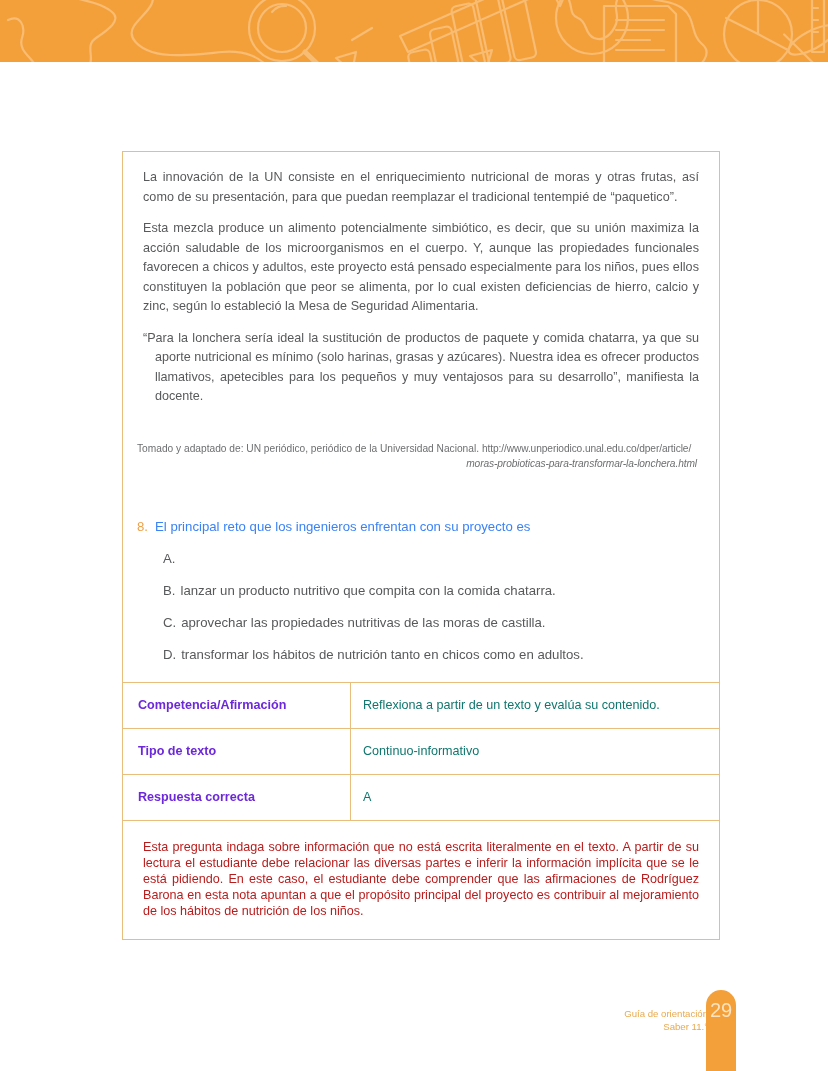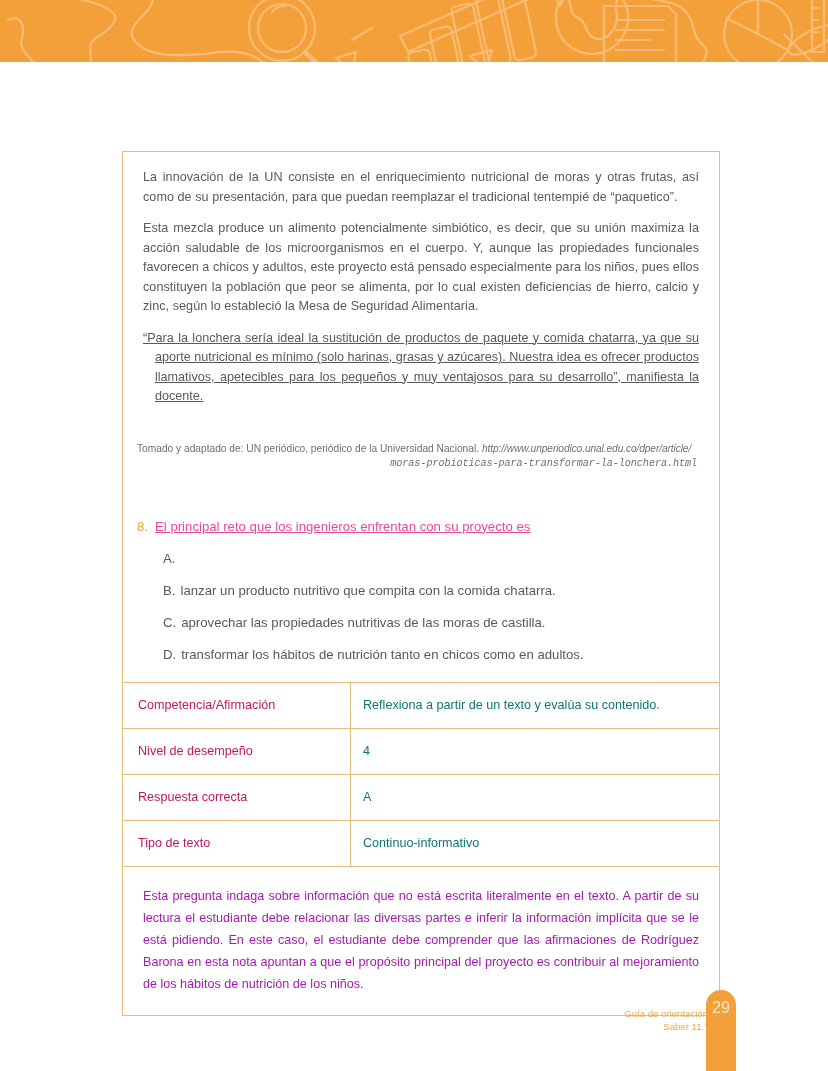--- a/index.html
+++ b/index.html
@@ -75,63 +75,60 @@
     text-indent: -5px;
     font-size: 12.6px;
     line-height: 19.5px;
     color: #58595B;
     text-align: justify;
   }
   p.para-quote .hang {
     display: block;
     padding-left: 12px;
     text-indent: -12px;
-    text-decoration: underline;
   }
 
   
   .source-block {
     padding: 26px 22px 0 14px;
     font-size: 10.2px;
     line-height: 15px;
     color: #6E6F71;
   }
   .source-line-1 {
     display: block;
     text-align: left;
   }
   .source-line-1 .url {
-    font-style: italic;
     letter-spacing: -0.1px;
   }
   .source-line-2 {
     display: block;
     text-align: right;
     font-style: italic;
     letter-spacing: -0.1px;
-    font-family: Liberation Mono, monospace;
   }
 
   
   .question-area {
     padding: 46px 20px 0 14px;
   }
   .question-row {
     display: flex;
     align-items: baseline;
     font-size: 13.2px;
     line-height: 20px;
     color: #58595B;
   }
   .question-number {
     color: #F0A143;
     margin-right: 7px;
     flex: none;
   }
-  .question-text { color: #ec4899; text-decoration: underline; }
+  .question-text { color: #3b82f6; }
 
   .options {
     margin-top: 12px;
     padding-left: 26px;
   }
   .option-row {
     display: flex;
     align-items: baseline;
     font-size: 13.2px;
     line-height: 20px;
@@ -159,38 +156,38 @@
     border-bottom: 1px solid #E8BE7C;
     padding: 8px 0 8px 15px;
     font-size: 12.6px;
     line-height: 17px;
     color: #4D4D4F;
     vertical-align: middle;
     height: 29px;
   }
   table.info-table td.label-cell {
     width: 212px;
-    font-weight: normal;
-    color: #be185d;
+    font-weight: bold;
+    color: #6d28d9;
     border-right: 1px solid #E8BE7C;
   }
   table.info-table td.value-cell {
     color: #0f766e;
     padding-left: 12px;
   }
 
   
   .explanation {
     padding: 18px 20px 20px 20px;
   }
   .explanation p {
     margin: 0;
     font-size: 12.6px;
-    line-height: 22px;
-    color: #a21caf;
+    line-height: 16px;
+    color: #b91c1c;
     text-align: justify;
   }
 
   
   .footer {
     position: absolute;
     right: 0;
     bottom: 0;
     width: 300px;
     height: 90px;
@@ -214,21 +211,21 @@
     height: 81px;
     background: #F4A03A;
     border-radius: 15px 15px 0 0;
   }
   .page-number {
     position: absolute;
     left: 0;
     top: 9px;
     width: 30px;
     text-align: center;
-    font-size: 16px;
+    font-size: 20px;
     color: #FDE3BE;
     font-family: "Liberation Sans", sans-serif;
   }
 </style>
 </head>
 <body>
 
 <div class="banner">
   <svg class="banner-art" viewBox="0 0 828 62" preserveAspectRatio="none">
     <g fill="none" stroke="#F8BC72" stroke-width="2.2" stroke-linejoin="round" stroke-linecap="round">
@@ -343,31 +340,27 @@
     </div>
 
     <div class="info-table-wrap">
       <table class="info-table">
         <tbody>
           <tr>
             <td class="label-cell">Competencia/Afirmación</td>
             <td class="value-cell">Reflexiona a partir de un texto y evalúa su contenido.</td>
           </tr>
           <tr>
-            <td class="label-cell">Nivel de desempeño</td>
-            <td class="value-cell">4</td>
+            <td class="label-cell">Tipo de texto</td>
+            <td class="value-cell">Continuo-informativo</td>
           </tr>
           <tr>
             <td class="label-cell">Respuesta correcta</td>
             <td class="value-cell">A</td>
           </tr>
-          <tr>
-            <td class="label-cell">Tipo de texto</td>
-            <td class="value-cell">Continuo-informativo</td>
-          </tr>
         </tbody>
       </table>
     </div>
 
     <div class="explanation">
       <p>Esta pregunta indaga sobre información que no está escrita literalmente en el texto. A partir de su lectura el estudiante debe relacionar las diversas partes e inferir la información implícita que se le está pidiendo. En este caso, el estudiante debe comprender que las afirmaciones de Rodríguez Barona en esta nota apuntan a que el propósito principal del proyecto es contribuir al mejoramiento de los hábitos de nutrición de los niños.</p>
     </div>
 
   </section>
 

